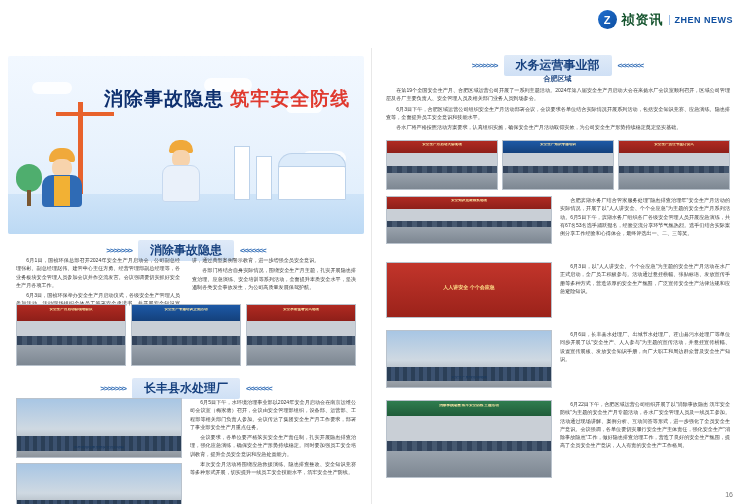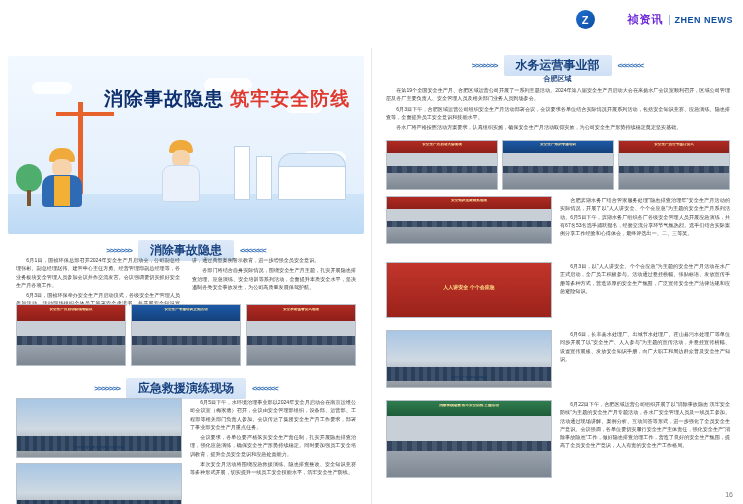--- a/index.html
+++ b/index.html
@@ -190,21 +190,21 @@
     position: absolute; right: 10px; top: 10px;
     display: flex; align-items: center; gap: 5px;
   }
   .brand .mark {
     width: 19px; height: 19px; border-radius: 50%;
     background: linear-gradient(135deg,#1f6fd0,#0e4ea0);
     color: #fff; font-size: 11px; font-weight: bold;
     display: flex; align-items: center; justify-content: center;
   }
   .brand .cn {
-    font-size: 11px; font-weight: bold; color: #6d28d9; letter-spacing: 1px; margin-left: 28px;
+    font-size: 13px; font-weight: bold; color: #14532d; letter-spacing: 1px;
   }
   .brand .en {
     font-size: 9px; font-weight: bold; color: #0f4fa0; letter-spacing: .5px;
     border-left: 1px solid #9cbde6; padding-left: 5px;
   }
 </style>
 </head>
 <body>
 
 <div class="spread">
@@ -277,21 +277,21 @@
       <div class="photo" style="width:110px;height:62px;">
         <div class="band-top"></div>
         <div class="band-txt">安全承诺签署仪式现场</div>
         <div class="crowd"></div>
         <div class="floor"></div>
       </div>
     </div>
 
     <div class="sec-head" style="position:absolute; left:0; top:330px; width:372px;">
       <span class="chev">&gt;&gt;&gt;&gt;&gt;&gt;&gt;</span>
-      <span class="sec-title">应急救援演练现场</span>
+      <span class="sec-title">长丰县水处理厂</span>
       <span class="chev">&lt;&lt;&lt;&lt;&lt;&lt;&lt;</span>
     </div>
 
     <div style="position:absolute; left:16px; top:350px; width:340px; display:flex; gap:8px;">
       <div style="width:166px;">
         <div class="photo outdoor" style="width:166px;height:60px;">
           <div class="crowd"></div>
           <div class="band-txt" style="color:#1b3a5f;top:auto;bottom:3%;">水环境治理事业部安全月启动会</div>
         </div>
         <div class="photo outdoor" style="width:166px;height:58px;margin-top:5px;">

